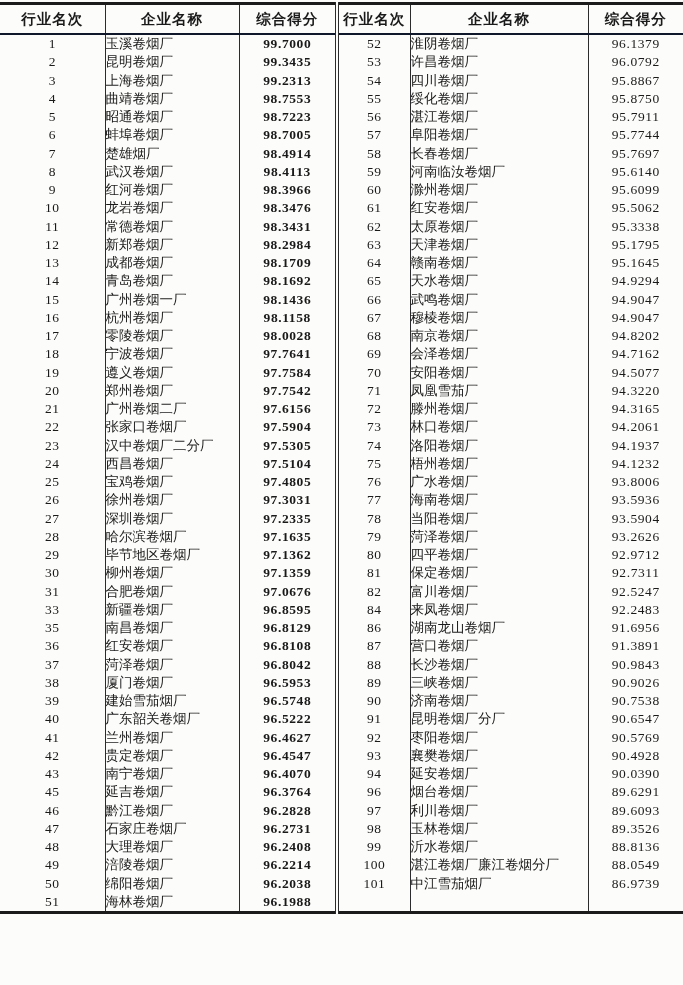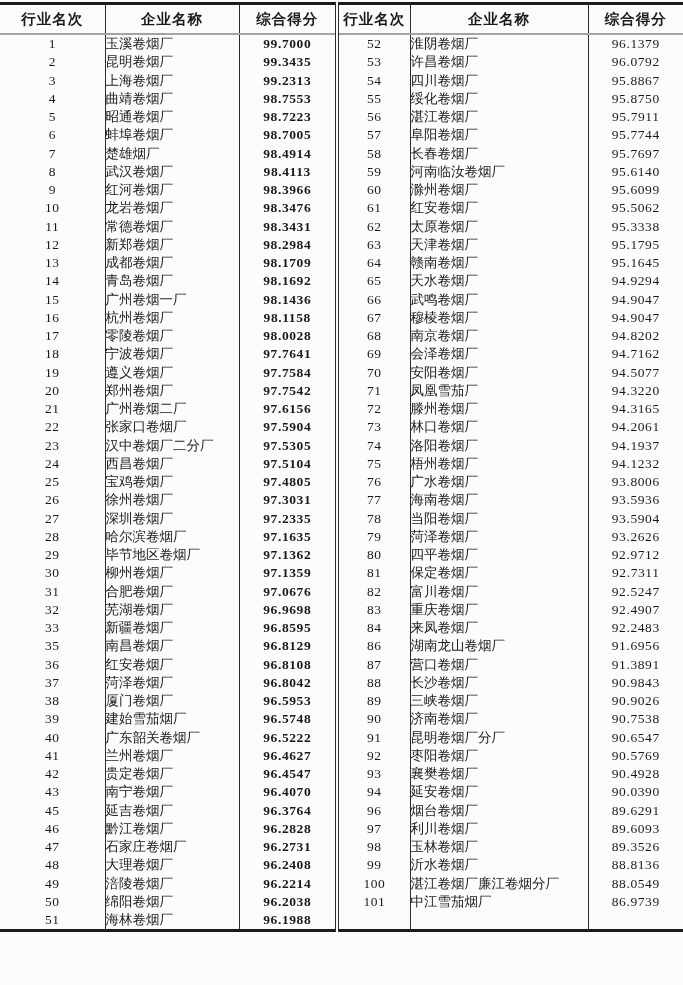--- a/index.html
+++ b/index.html
@@ -30,21 +30,21 @@
   col.c3 { width: 98px; }
   col.c4 { width: 73px; }
   col.c5 { width: 178px; }
   col.c6 { width: 95px; }
   th.hcell {
     height: 28px;
     font-size: 14.5px;
     font-weight: bold;
     text-align: center;
     vertical-align: middle;
-    border-bottom: 2px solid #a3a3a3;
+    border-bottom: 2px solid #0f172a;
     padding: 0;
     letter-spacing: 1px;
   }
   td.cell {
     height: 18.25px;
     font-size: 13.5px;
     line-height: 18.25px;
     padding: 0;
     vertical-align: middle;
     white-space: nowrap;
@@ -322,28 +322,20 @@
         </tr>
         <tr>
           <td class="cell rank b-r">31</td>
           <td class="cell name b-r">合肥卷烟厂</td>
           <td class="cell score b-dbl">97.0676</td>
           <td class="cell rank b-r">82</td>
           <td class="cell name b-r">富川卷烟厂</td>
           <td class="cell score">92.5247</td>
         </tr>
         <tr>
-          <td class="cell rank b-r">32</td>
-          <td class="cell name b-r">芜湖卷烟厂</td>
-          <td class="cell score b-dbl">96.9698</td>
-          <td class="cell rank b-r">83</td>
-          <td class="cell name b-r">重庆卷烟厂</td>
-          <td class="cell score">92.4907</td>
-        </tr>
-        <tr>
           <td class="cell rank b-r">33</td>
           <td class="cell name b-r">新疆卷烟厂</td>
           <td class="cell score b-dbl">96.8595</td>
           <td class="cell rank b-r">84</td>
           <td class="cell name b-r">来凤卷烟厂</td>
           <td class="cell score">92.2483</td>
         </tr>
         <tr>
           <td class="cell rank b-r">35</td>
           <td class="cell name b-r">南昌卷烟厂</td>

